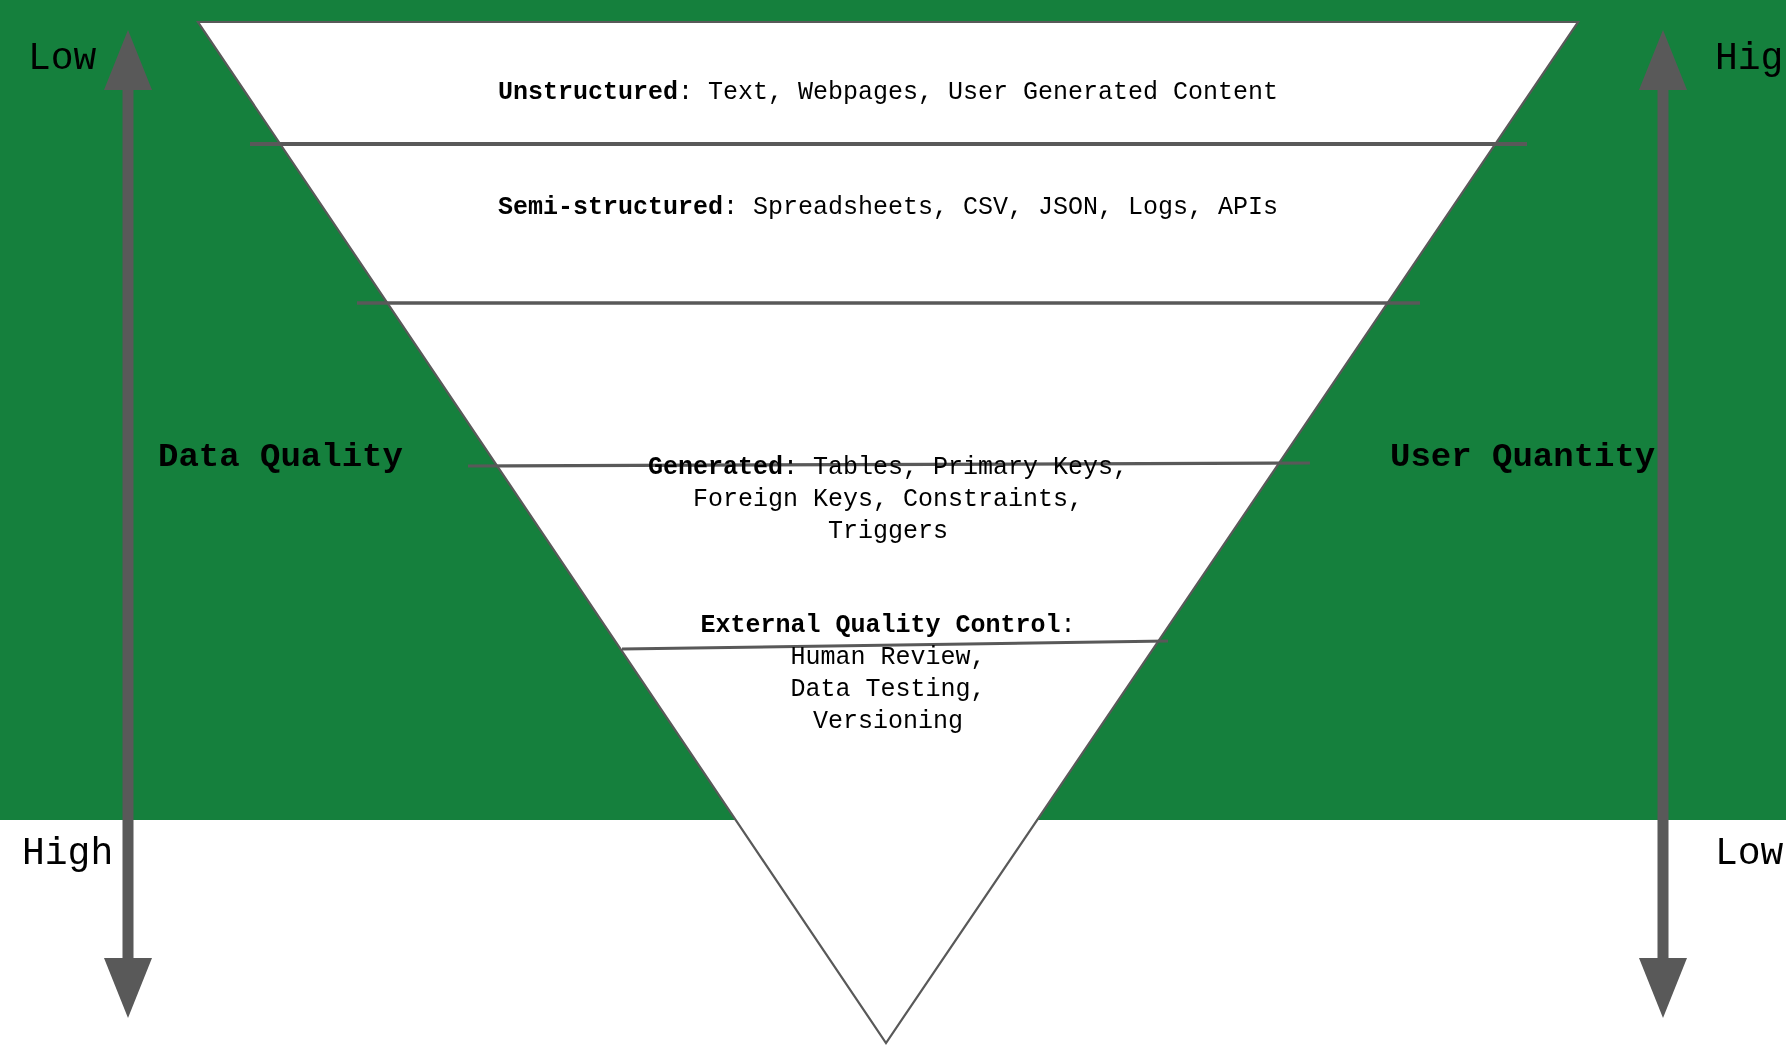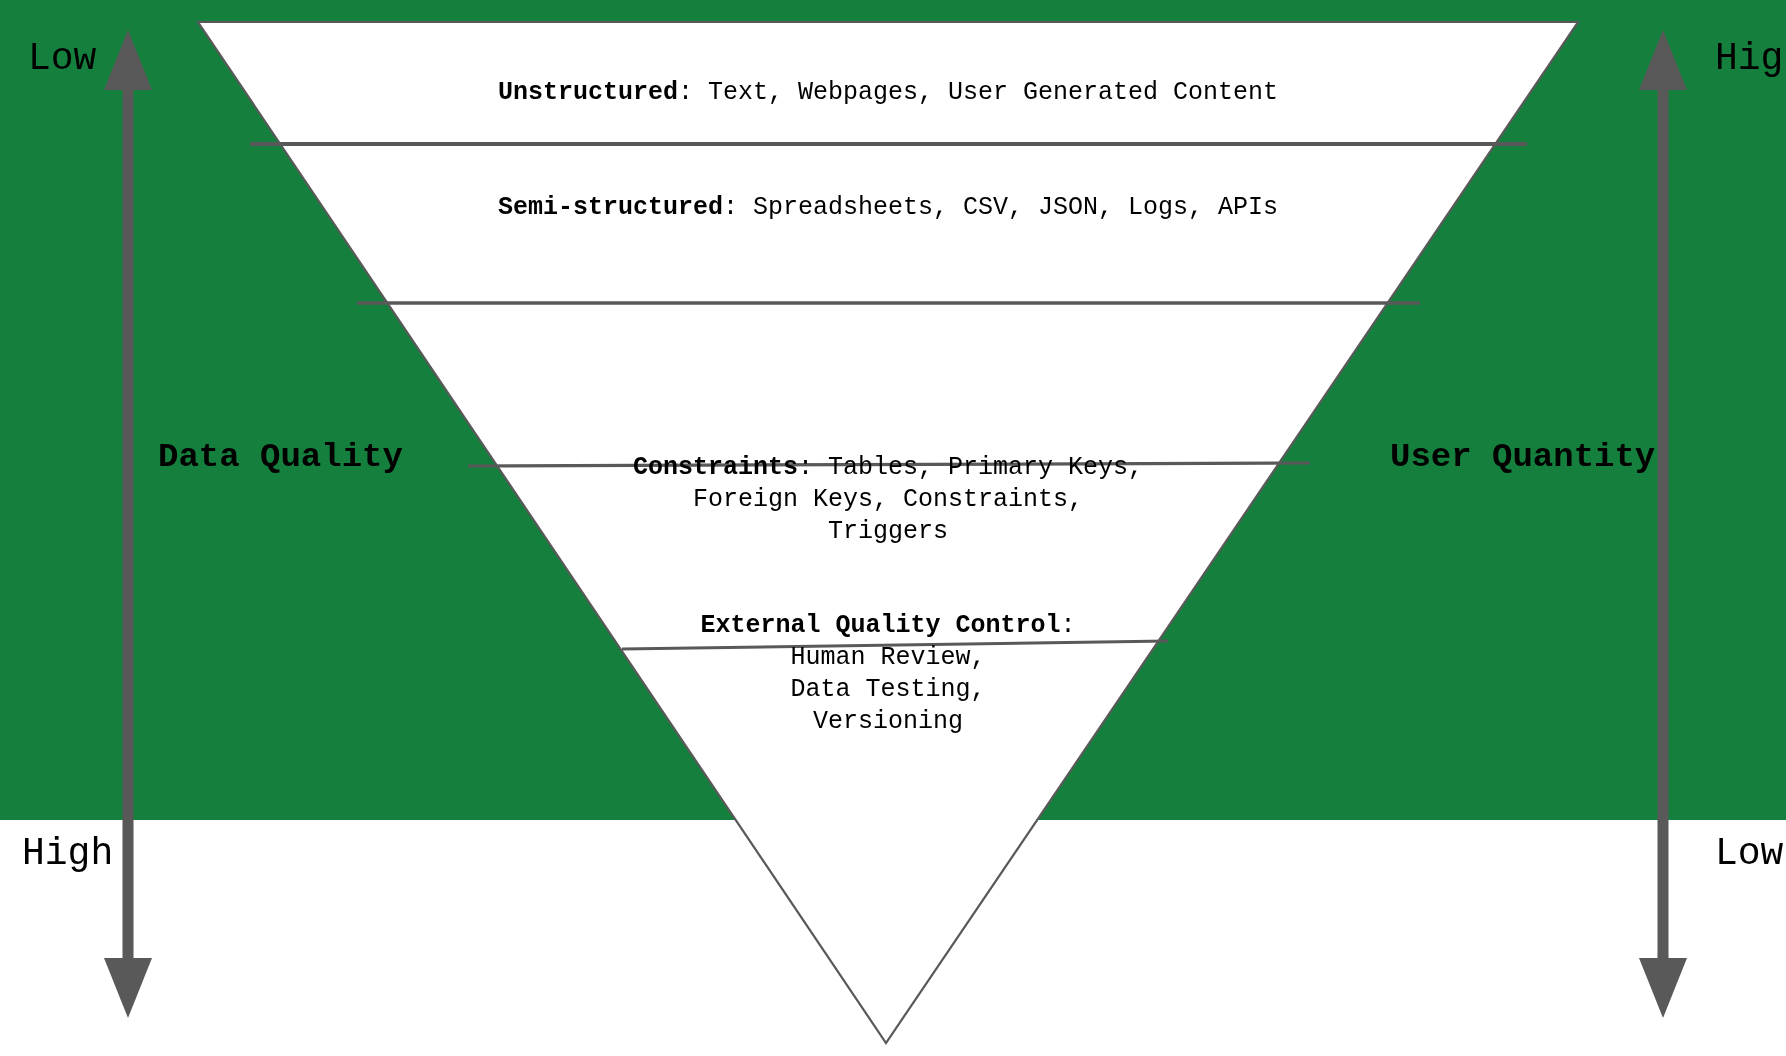--- a/index.html
+++ b/index.html
@@ -108,21 +108,21 @@
   <div class="band-text" id="band-0">
     <b>Unstructured</b><span>: </span><span>Text, Webpages, User Generated Content</span>
   </div>
 
   <div class="band-text" id="band-1">
     <b>Semi-structured</b><span>: </span><span>Spreadsheets, CSV, JSON, Logs, APIs</span>
   </div>
 
 
   <div class="band-text" id="band-3">
-    <b>Constraints</b><span>: </span><span>Tables, Primary Keys,
+    <b>Generated</b><span>: </span><span>Tables, Primary Keys,
 Foreign Keys, Constraints,
 Triggers</span>
   </div>
 
   <div class="band-text" id="band-4">
     <b>External Quality Control</b><span>:</span><span>
 Human Review,
 Data Testing,
 Versioning</span>
   </div>

